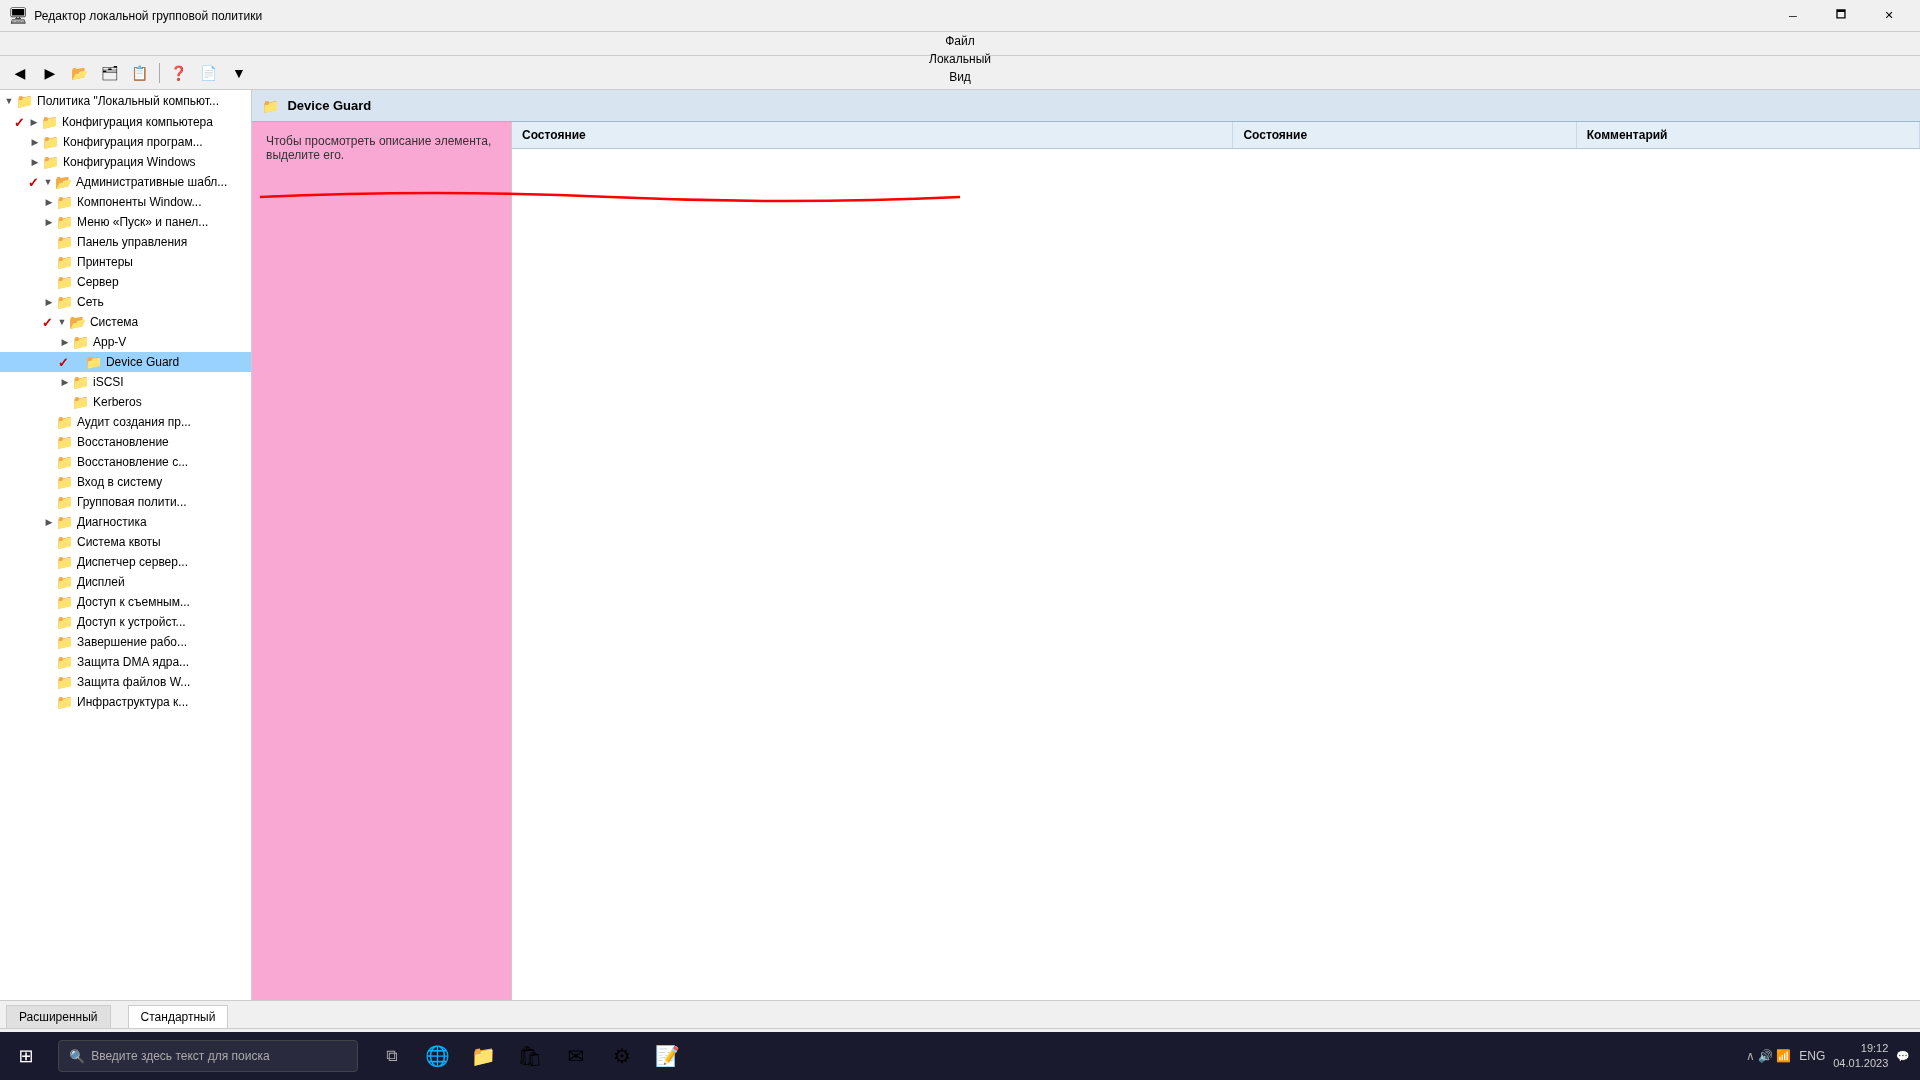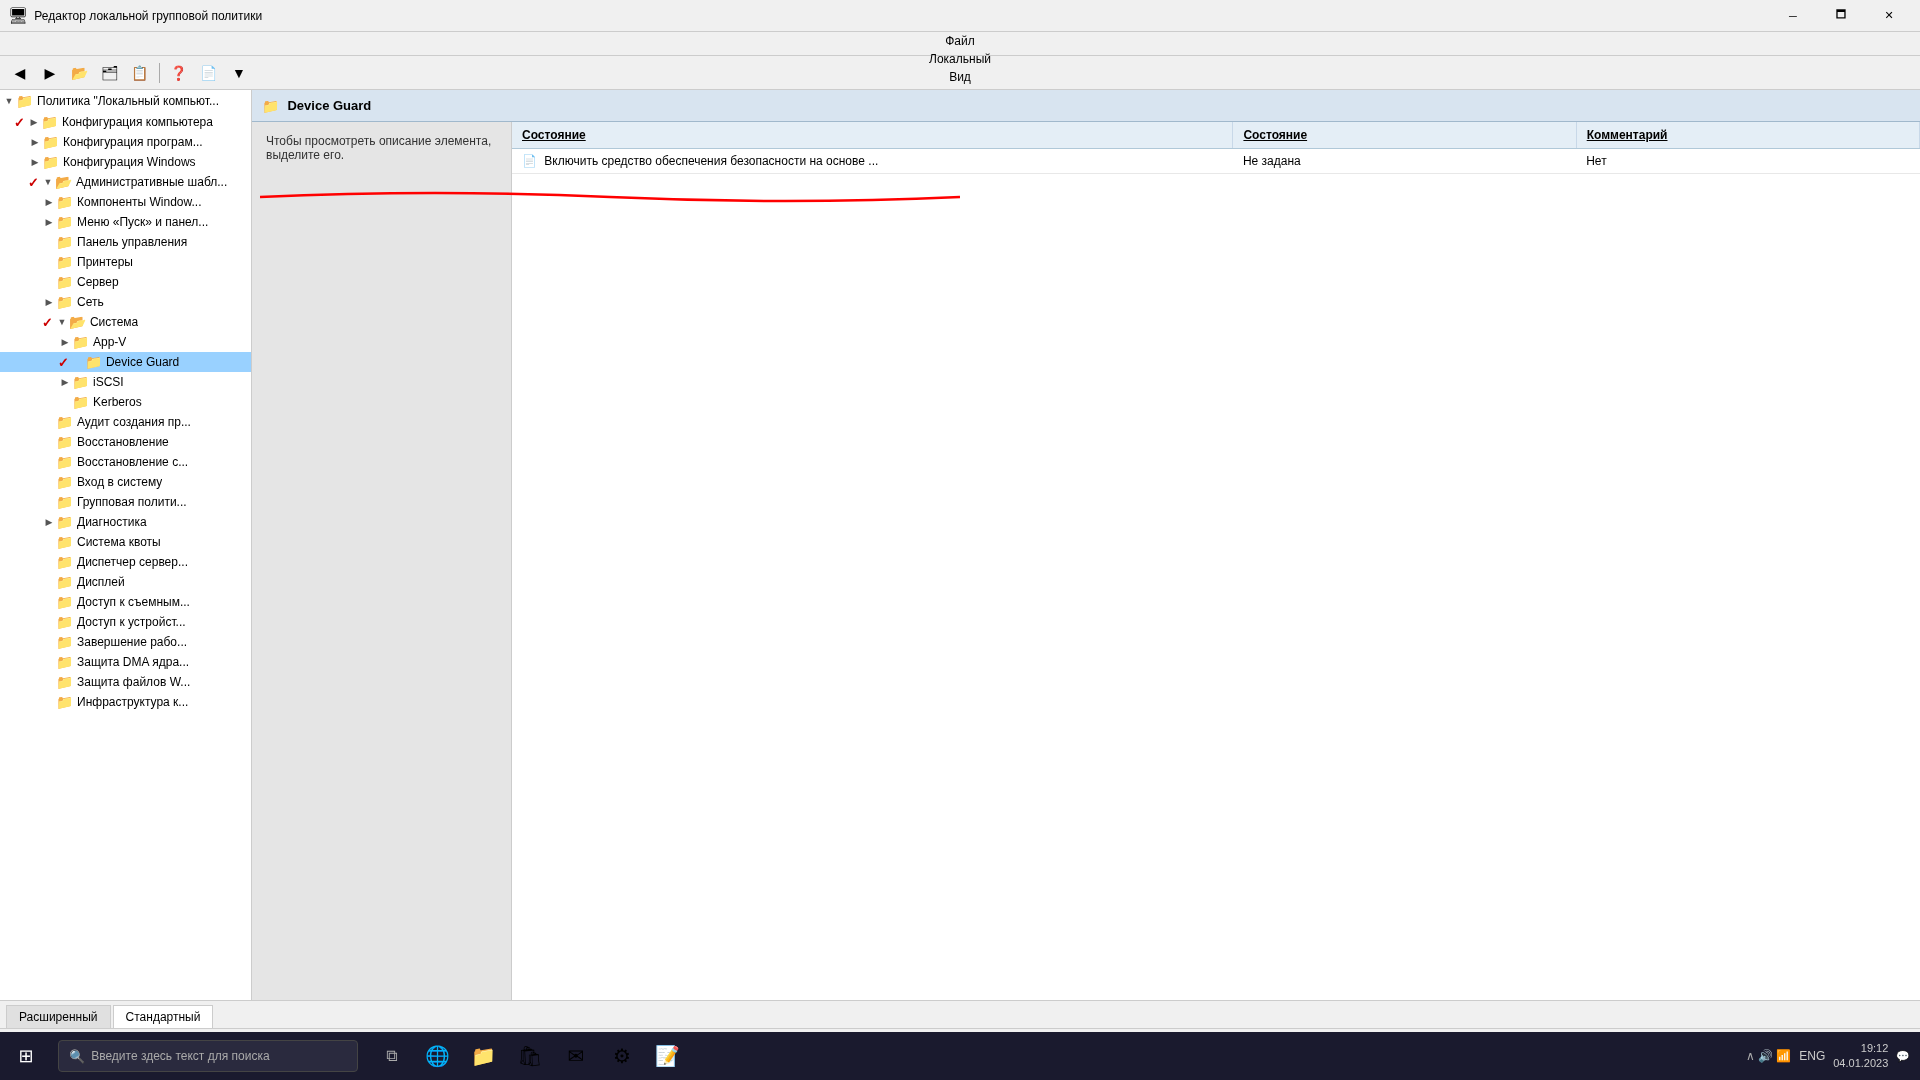--- a/index.html
+++ b/index.html
@@ -117,33 +117,32 @@
     .right-content {
       display: flex;
       flex: 1;
     }
     .description-panel {
       width: 260px;
       padding: 12px 14px;
       border-right: 1px solid #ccc;
       font-size: 12px;
       color: #333;
-      background: #e5e5e5;
+      background: #f9a8d4;
     }
     .policies-panel {
       flex: 1;
       overflow-y: auto;
     }
     .policies-table {
       width: 100%;
       border-collapse: collapse;
     }
     .policies-table thead tr {
       background: #e4eef6;
-      text-decoration: underline;
     }
     .policies-table th {
       text-align: left;
       padding: 6px 10px;
       font-size: 12px;
       font-weight: 600;
       border-bottom: 1px solid #b0c8d8;
       border-right: 1px solid #c8d8e8;
     }
     .policies-table td {
@@ -162,21 +161,21 @@
       border-top: 1px solid #ccc;
       padding: 0 6px;
     }
     .tab {
       padding: 4px 12px;
       font-size: 12px;
       cursor: pointer;
       border: 1px solid #ccc;
       border-bottom: none;
       background: #e0e0e0;
-      margin-right: 2px;
+      margin-right: 17px;
     }
     .tab.active {
       background: #fff;
       font-weight: 500;
     }
 
     
     .status-bar {
       height: 24px;
       background: #f0f0f0;
@@ -539,28 +538,20 @@
       <div class="policies-panel">
         <table class="policies-table">
           <thead>
             <tr>
               <th style="width:420px">Состояние</th>
               <th style="width:200px">Состояние</th>
               <th style="width:200px">Комментарий</th>
             </tr>
           </thead>
           <tbody id="policies-tbody">
-              <tr>
-    <td>
-      <span style="color:#336699;font-size:12px;margin-right:4px">📄</span>
-      <span>Включить средство обеспечения безопасности на основе ...</span>
-    </td>
-    <td>Не задана</td>
-    <td>Нет</td>
-  </tr>
             </tbody>
         </table>
 
         <svg style="position:absolute;pointer-events:none;left:260px;top:185px;" width="700" height="20">
           <path d="M 0,12 Q 175,4 350,12 Q 525,20 700,12" stroke="red" stroke-width="2.5" fill="none"></path>
         </svg>
       </div>
     </div>
   </div>
 </div>

